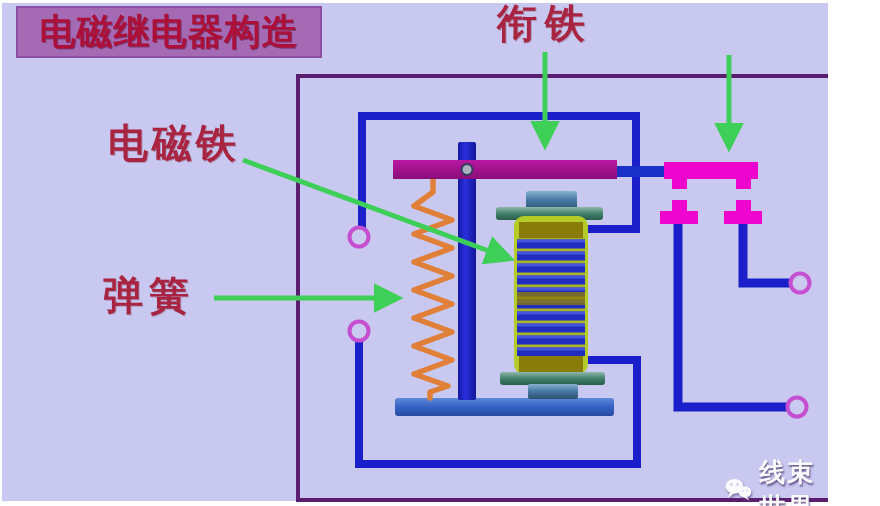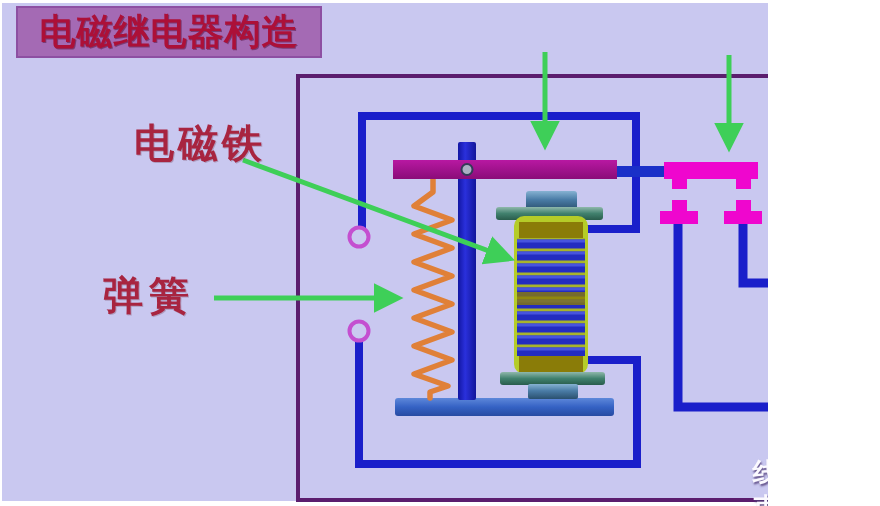--- a/index.html
+++ b/index.html
@@ -1,38 +1,38 @@
 <!DOCTYPE html>
 <html><head>
 <meta charset="utf-8">
 <style>
   html,body{margin:0;padding:0;}
   .screen{
-    position:relative; width:768px; height:506px; overflow:hidden;
+    position:relative; width:828px; height:506px; overflow:hidden;
     background:#ffffff;
     font-family:"Liberation Sans", sans-serif;
   }
   .diagram-svg{position:absolute; left:0; top:0; z-index:1;}
   .lbl{
     position:absolute; z-index:2; color:#a82440; font-weight:bold;
     font-family:"Liberation Sans", sans-serif; line-height:1;
     text-shadow:1px 1px 0 rgba(90,20,40,.25);
     white-space:nowrap;
   }
   .title-box{
     position:absolute; z-index:2; left:16px; top:6px; width:306px; height:52px;
     background:#a46ab4; border:2px solid #8d4fa2; box-sizing:border-box;
     display:flex; align-items:center; justify-content:center;
     color:#ac1038; font-weight:bold; font-size:36px; letter-spacing:1px;
     text-shadow:1px 1px 0 rgba(70,0,40,.45);
     font-family:"Liberation Sans", sans-serif;
   }
   .lbl-armature{left:497px; top:3px;  font-size:40px; letter-spacing:8px;}
   .lbl-contact {left:703px; top:7px;  font-size:40px; letter-spacing:4px;}
-  .lbl-magnet  {left:108px; top:123px;font-size:40px; letter-spacing:4px;margin-left:26px;}
+  .lbl-magnet  {left:108px; top:123px;font-size:40px; letter-spacing:4px;}
   .lbl-spring  {left:103px; top:275px;font-size:40px; letter-spacing:6px;}
   .watermark{
     position:absolute; z-index:3; left:724px; top:455px;
     display:flex; align-items:center; gap:7px;
   }
   .watermark .wm-text{
     color:#fbfaff; font-weight:bold; font-size:26px; letter-spacing:2px;
     text-shadow:1px 2px 2px rgba(80,60,120,.85);
     font-family:"Liberation Sans", sans-serif;
   }
@@ -126,20 +126,21 @@
       <rect x="724" y="211" width="38" height="13" fill="#ef06ce"></rect>
     </g>
 
     <line x1="545" y1="52" x2="545" y2="143" stroke="#3ecf58" stroke-width="5" marker-end="url(#ah)"></line>
     <line x1="729" y1="55" x2="729" y2="145" stroke="#3ecf58" stroke-width="5" marker-end="url(#ah)"></line>
     <line x1="243" y1="160" x2="508" y2="258" stroke="#3ecf58" stroke-width="5" marker-end="url(#ah)"></line>
     <line x1="214" y1="298" x2="396" y2="298" stroke="#3ecf58" stroke-width="5" marker-end="url(#ah)"></line>
   </svg>
 
   <div class="title-box">电磁继电器构造</div>
+  <div class="lbl lbl-armature">衔铁</div>
   <div class="lbl lbl-magnet">电磁铁</div>
   <div class="lbl lbl-spring">弹簧</div>
 
   <div class="watermark">
     <svg class="wm-icon" width="46" height="42" viewBox="0 0 46 42">
       <ellipse cx="17" cy="15" rx="14.5" ry="12" fill="#fbfaff"></ellipse>
       <path d="M10 25 L6 34 L17 26 z" fill="#fbfaff"></path>
       <ellipse cx="34" cy="24" rx="10.5" ry="9" fill="#fbfaff"></ellipse>
       <path d="M37 31 L41 38 L31 32 z" fill="#fbfaff"></path>
       <circle cx="12" cy="12" r="2" fill="#cac9f0"></circle>

